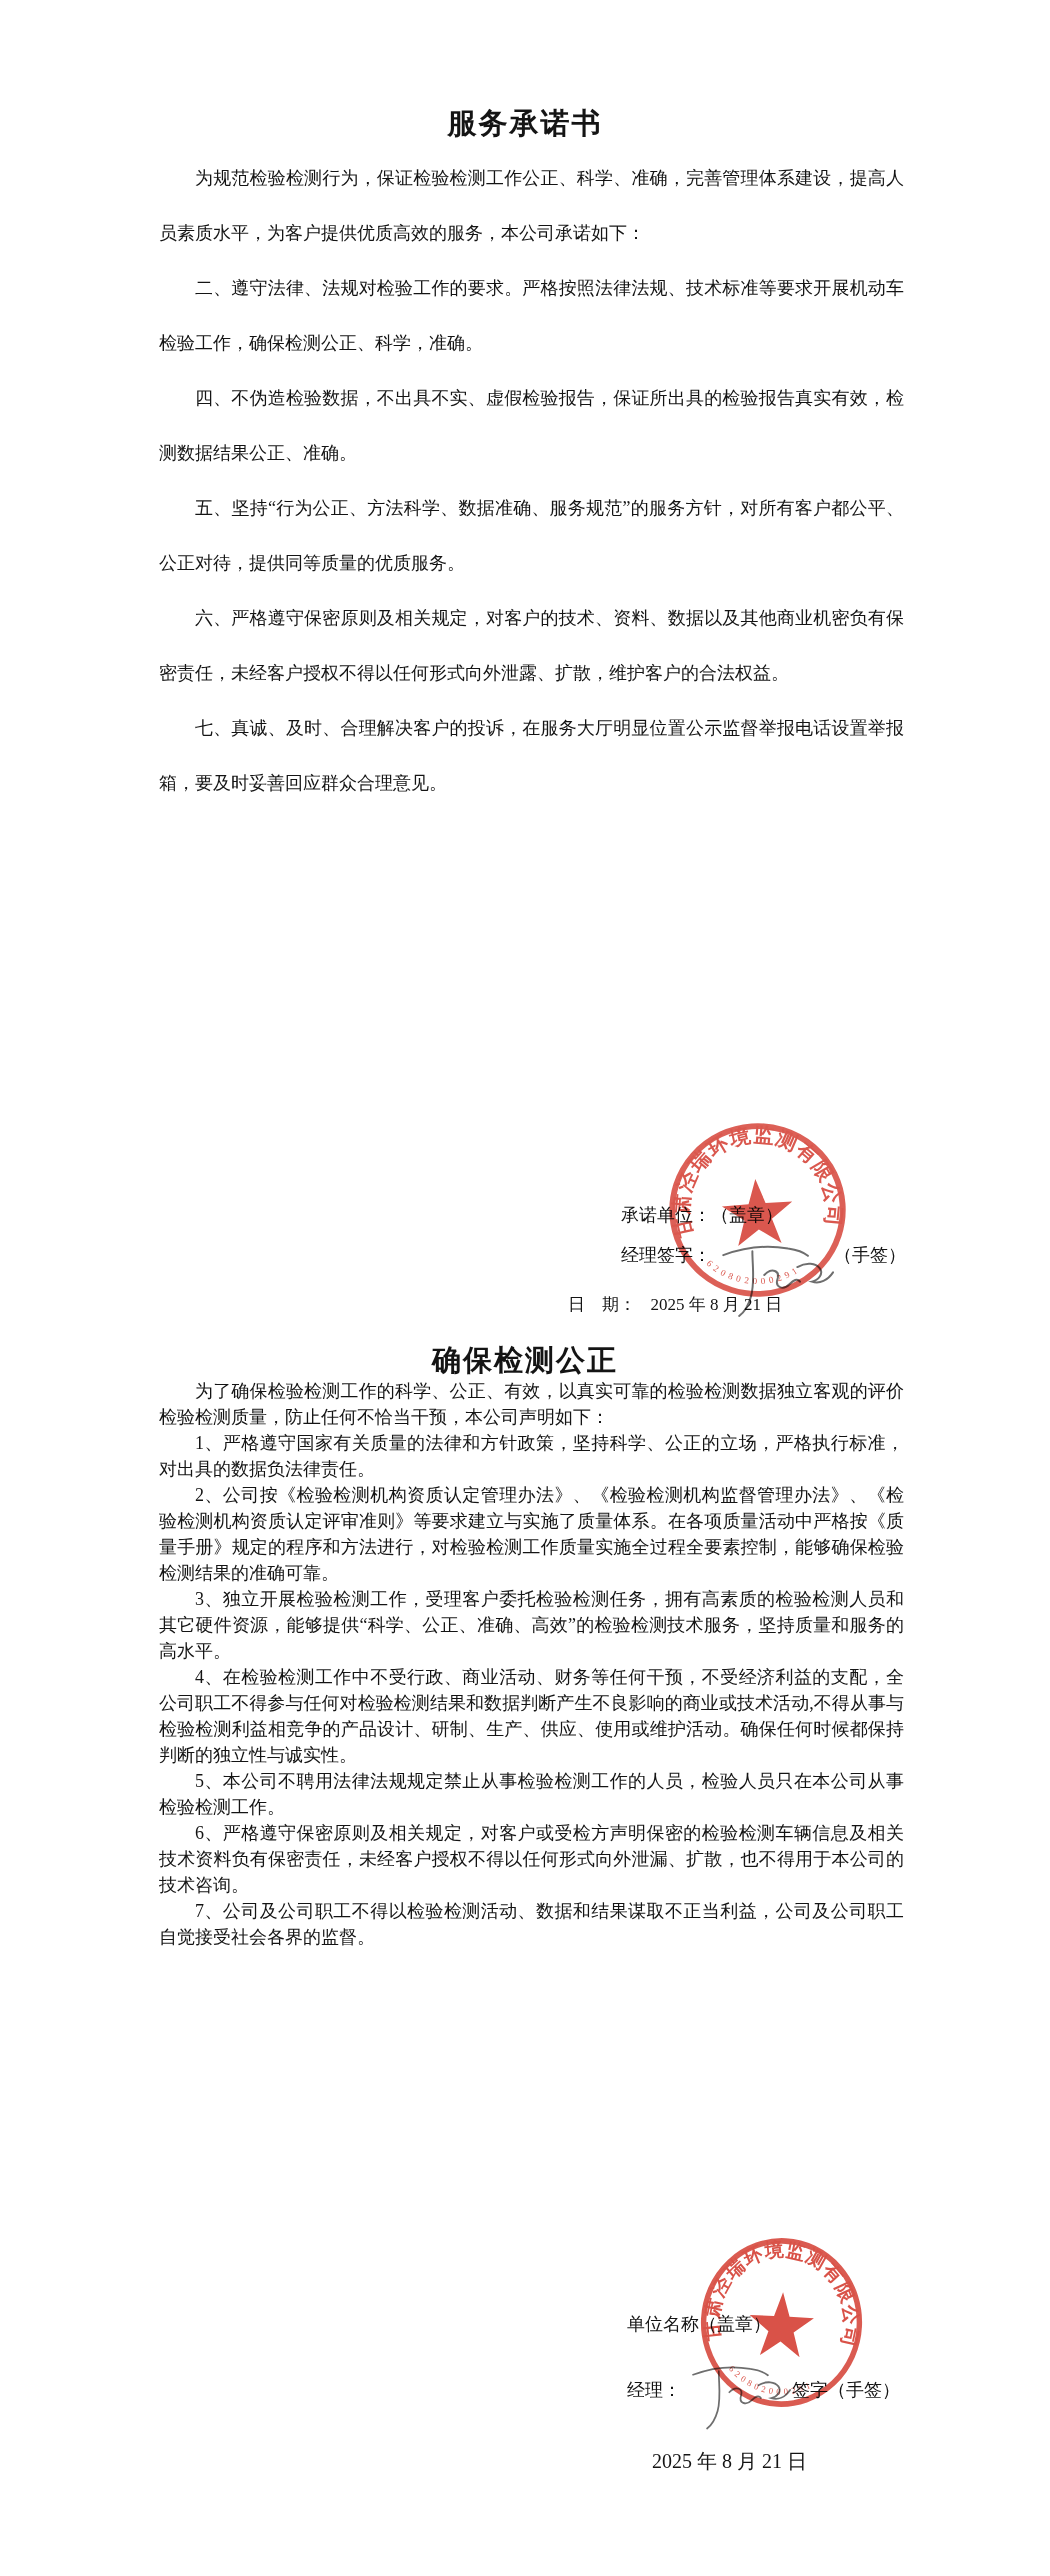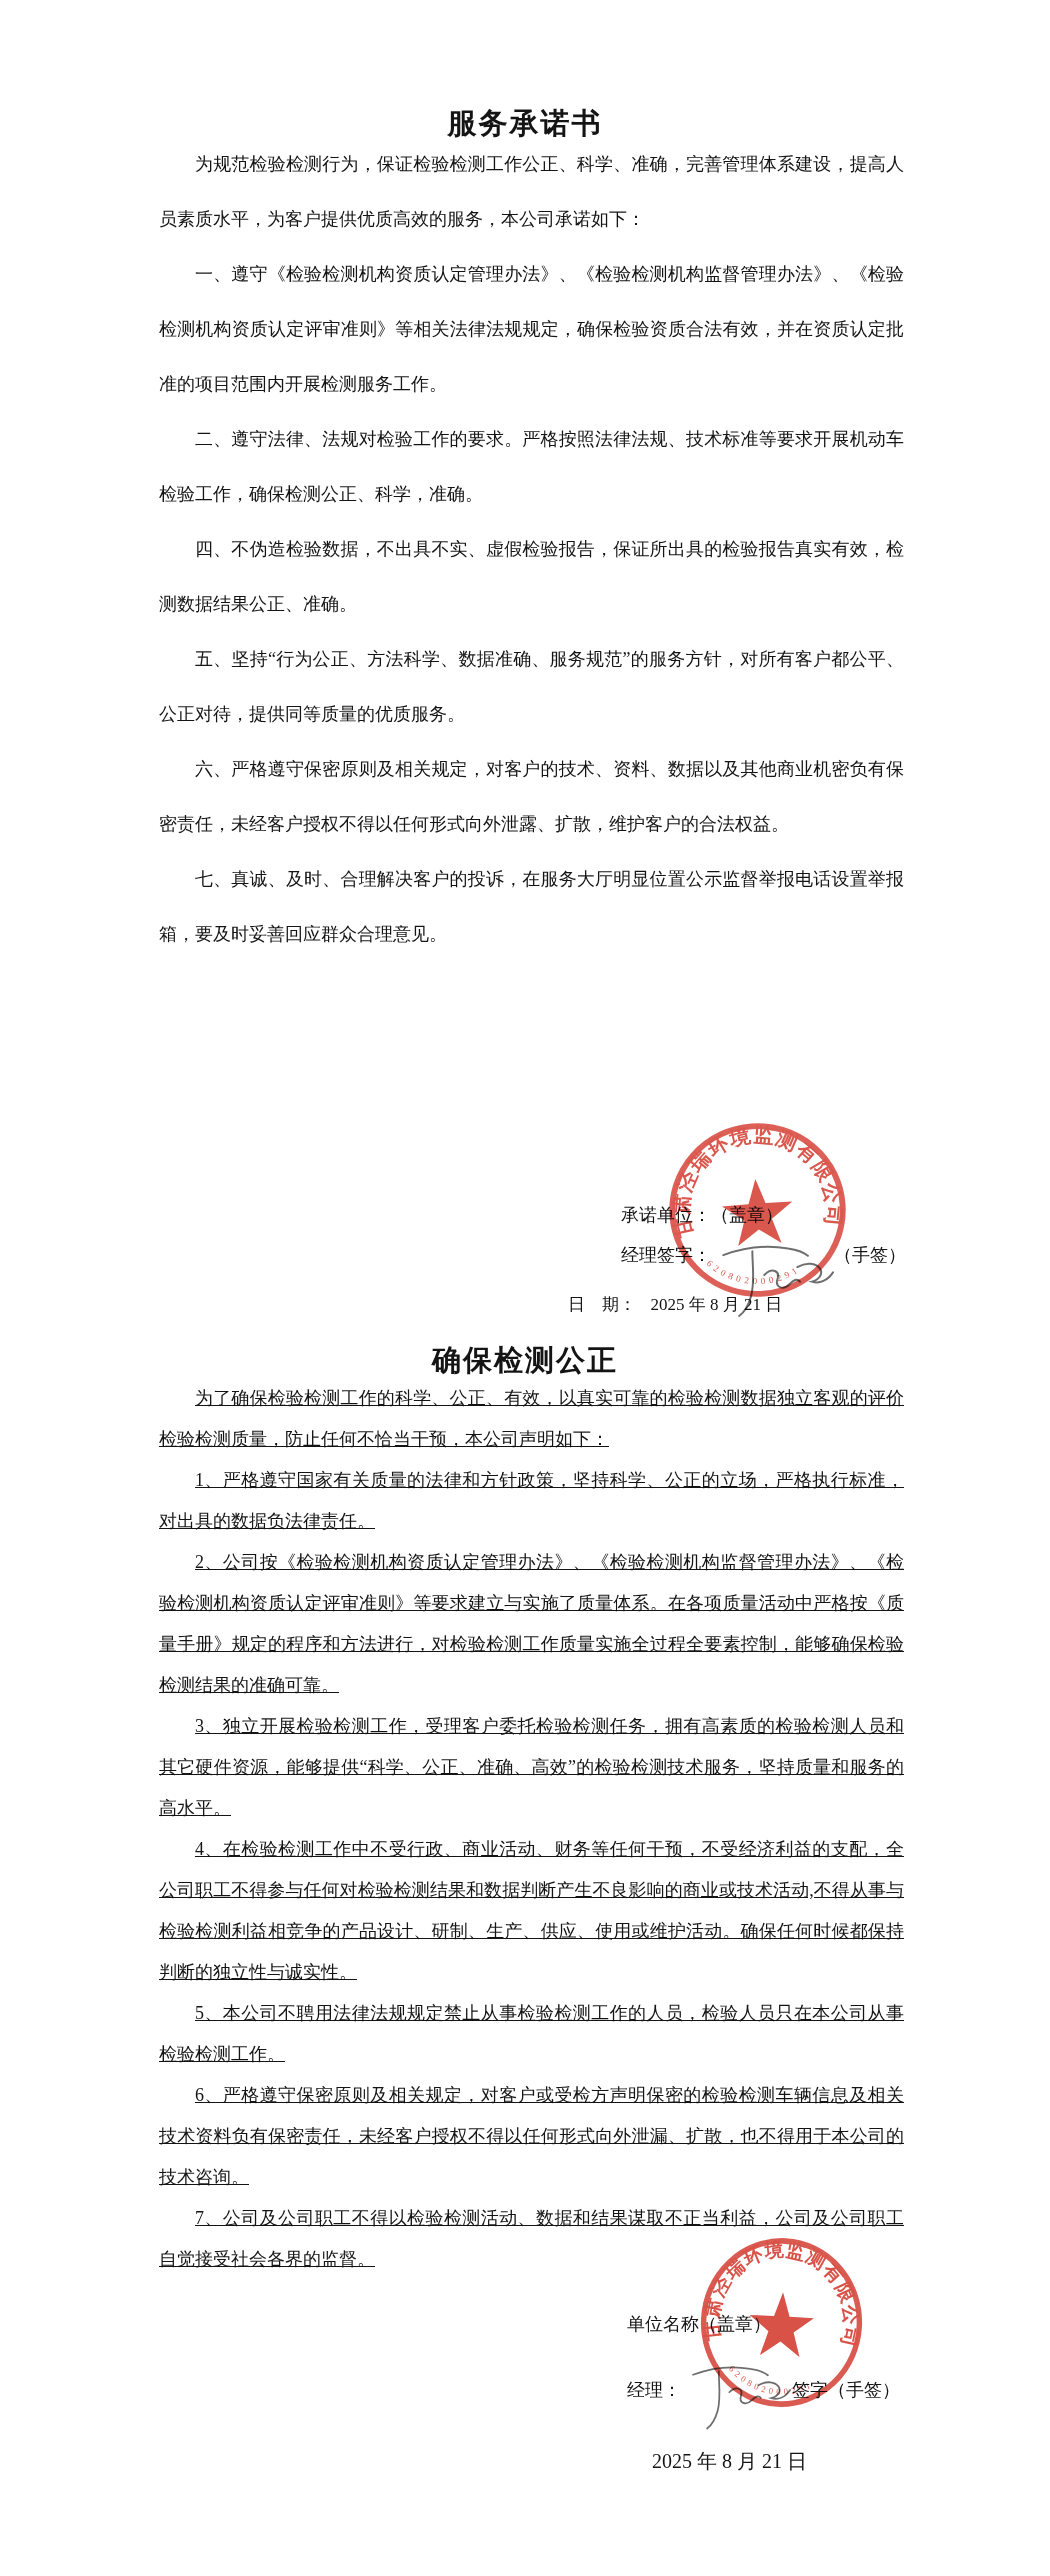--- a/index.html
+++ b/index.html
@@ -20,21 +20,21 @@
   .body-block{
     position:absolute;left:159px;width:745px;
     font-size:18px;
   }
   .body-block .para{
     margin:0;
     text-align:justify;
     text-indent:2em;
   }
   #doc1-body .para{line-height:55px;}
-  #doc2-body .para{line-height:41px;text-decoration:underline;}
+  #doc2-body .para{line-height:26px;}
   .sig-line{
     position:absolute;
     font-size:18px;line-height:24px;
     white-space:nowrap;
   }
   .gap{display:inline-block;height:0.7px;}
   .date-line{
     position:absolute;
     font-size:17px;line-height:25px;
     white-space:nowrap;
@@ -51,23 +51,22 @@
     opacity:0.88;
   }
 </style>
 </head>
 <body>
 
 <div class="page">
 
   <div class="doc-title" style="top:105px;">服务承诺书</div>
 
-  <div id="doc1-body" class="body-block" style="top:137px;">
+  <div id="doc1-body" class="body-block" style="top:151px;">
       <p class="para">为规范检验检测行为，保证检验检测工作公正、科学、准确，完善管理体系建设，提高人员素质水平，为客户提供优质高效的服务，本公司承诺如下：</p>
-      <p class="para">一、遵守《检验检测机构资质认定管理办法》、《检验检测机构监督管理办法》、《检验检测机构资质认定评审准则》等相关法律法规规定，确保检验资质合法有效，并在资质认定批准的项目范围内开展检测服务工作。</p>
       <p class="para">二、遵守法律、法规对检验工作的要求。严格按照法律法规、技术标准等要求开展机动车检验工作，确保检测公正、科学，准确。</p>
       <p class="para">四、不伪造检验数据，不出具不实、虚假检验报告，保证所出具的检验报告真实有效，检测数据结果公正、准确。</p>
       <p class="para">五、坚持“行为公正、方法科学、数据准确、服务规范”的服务方针，对所有客户都公平、公正对待，提供同等质量的优质服务。</p>
       <p class="para">六、严格遵守保密原则及相关规定，对客户的技术、资料、数据以及其他商业机密负有保密责任，未经客户授权不得以任何形式向外泄露、扩散，维护客户的合法权益。</p>
       <p class="para">七、真诚、及时、合理解决客户的投诉，在服务大厅明显位置公示监督举报电话设置举报箱，要及时妥善回应群众合理意见。</p>
     </div>
 
   <div class="sig-line" style="top:1203px;left:621px;">
     <span>承诺单位：（盖章）</span>
   </div>

